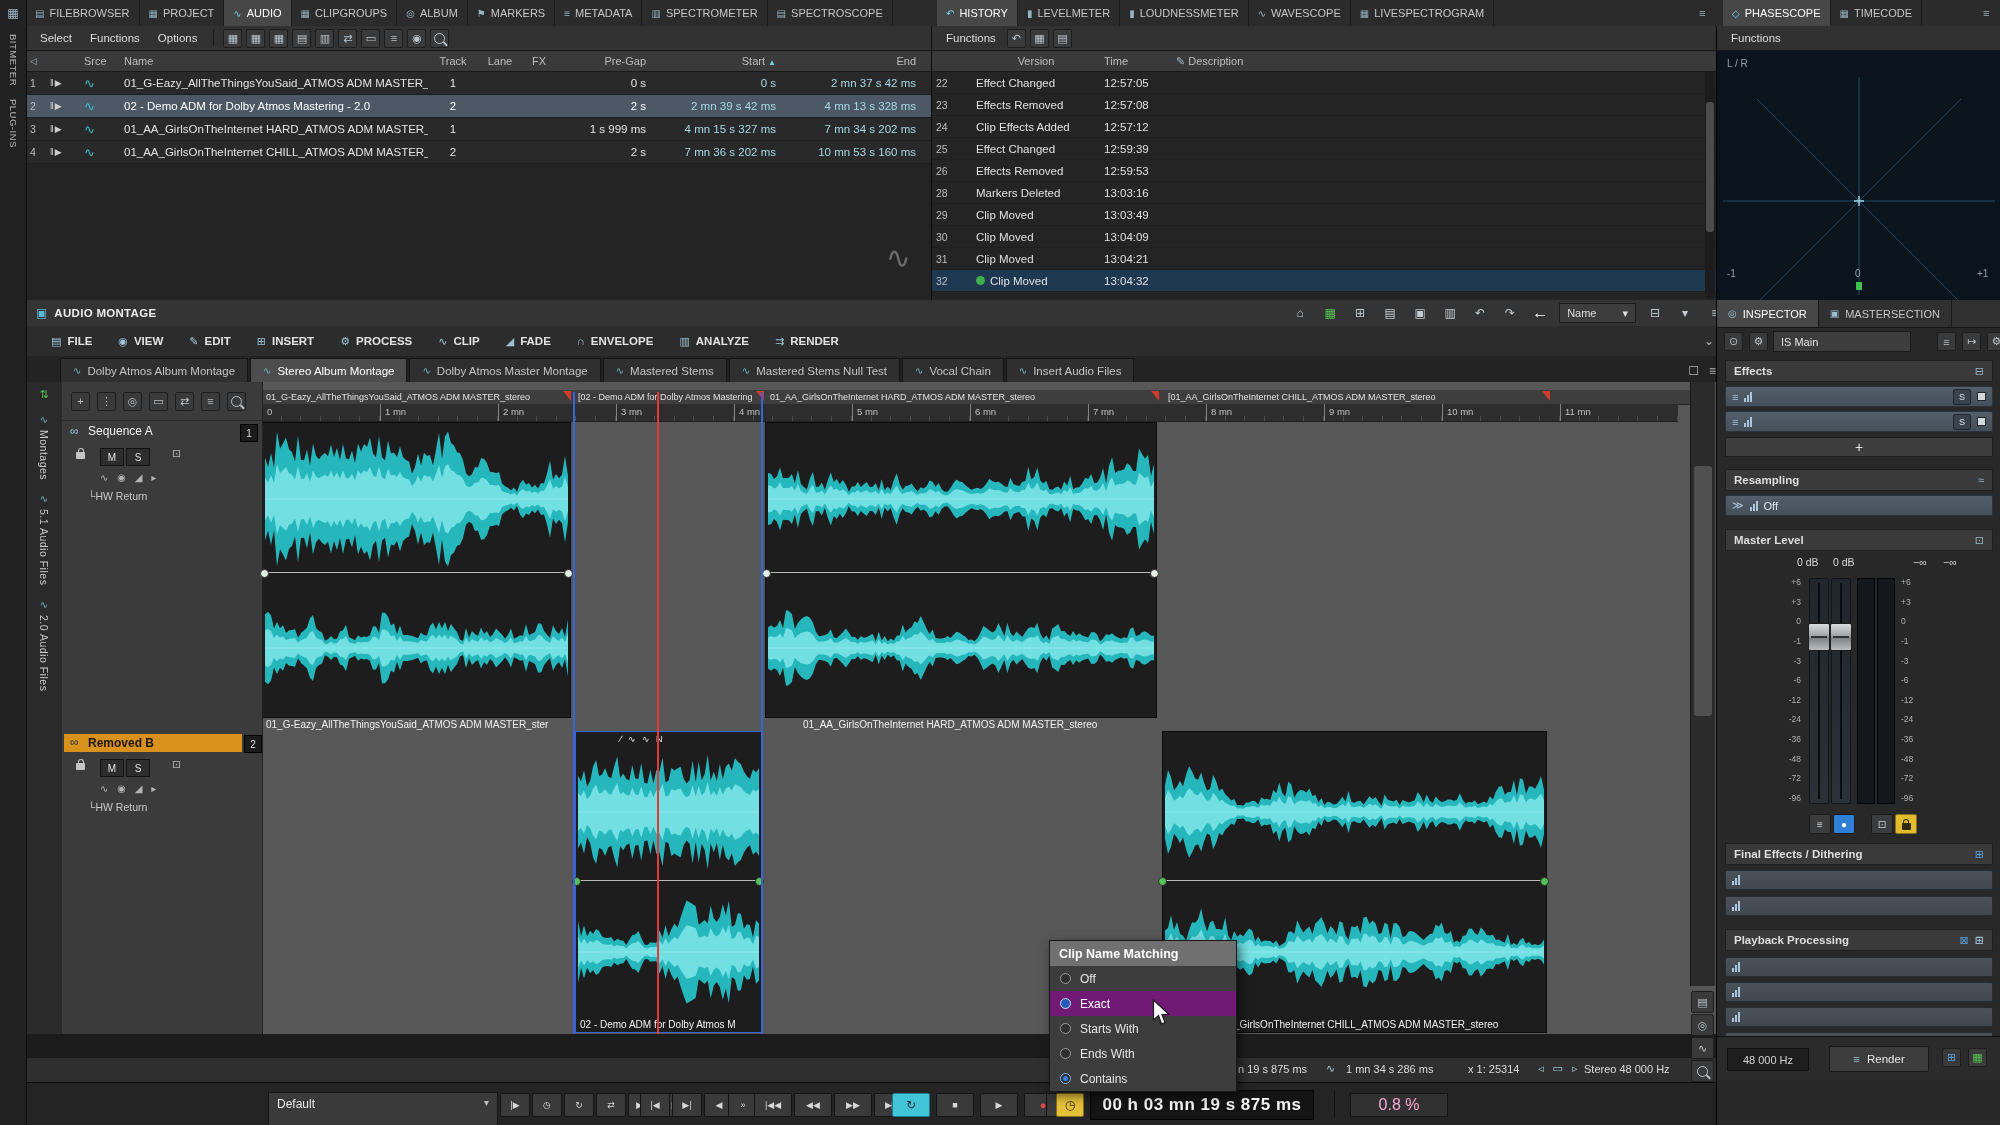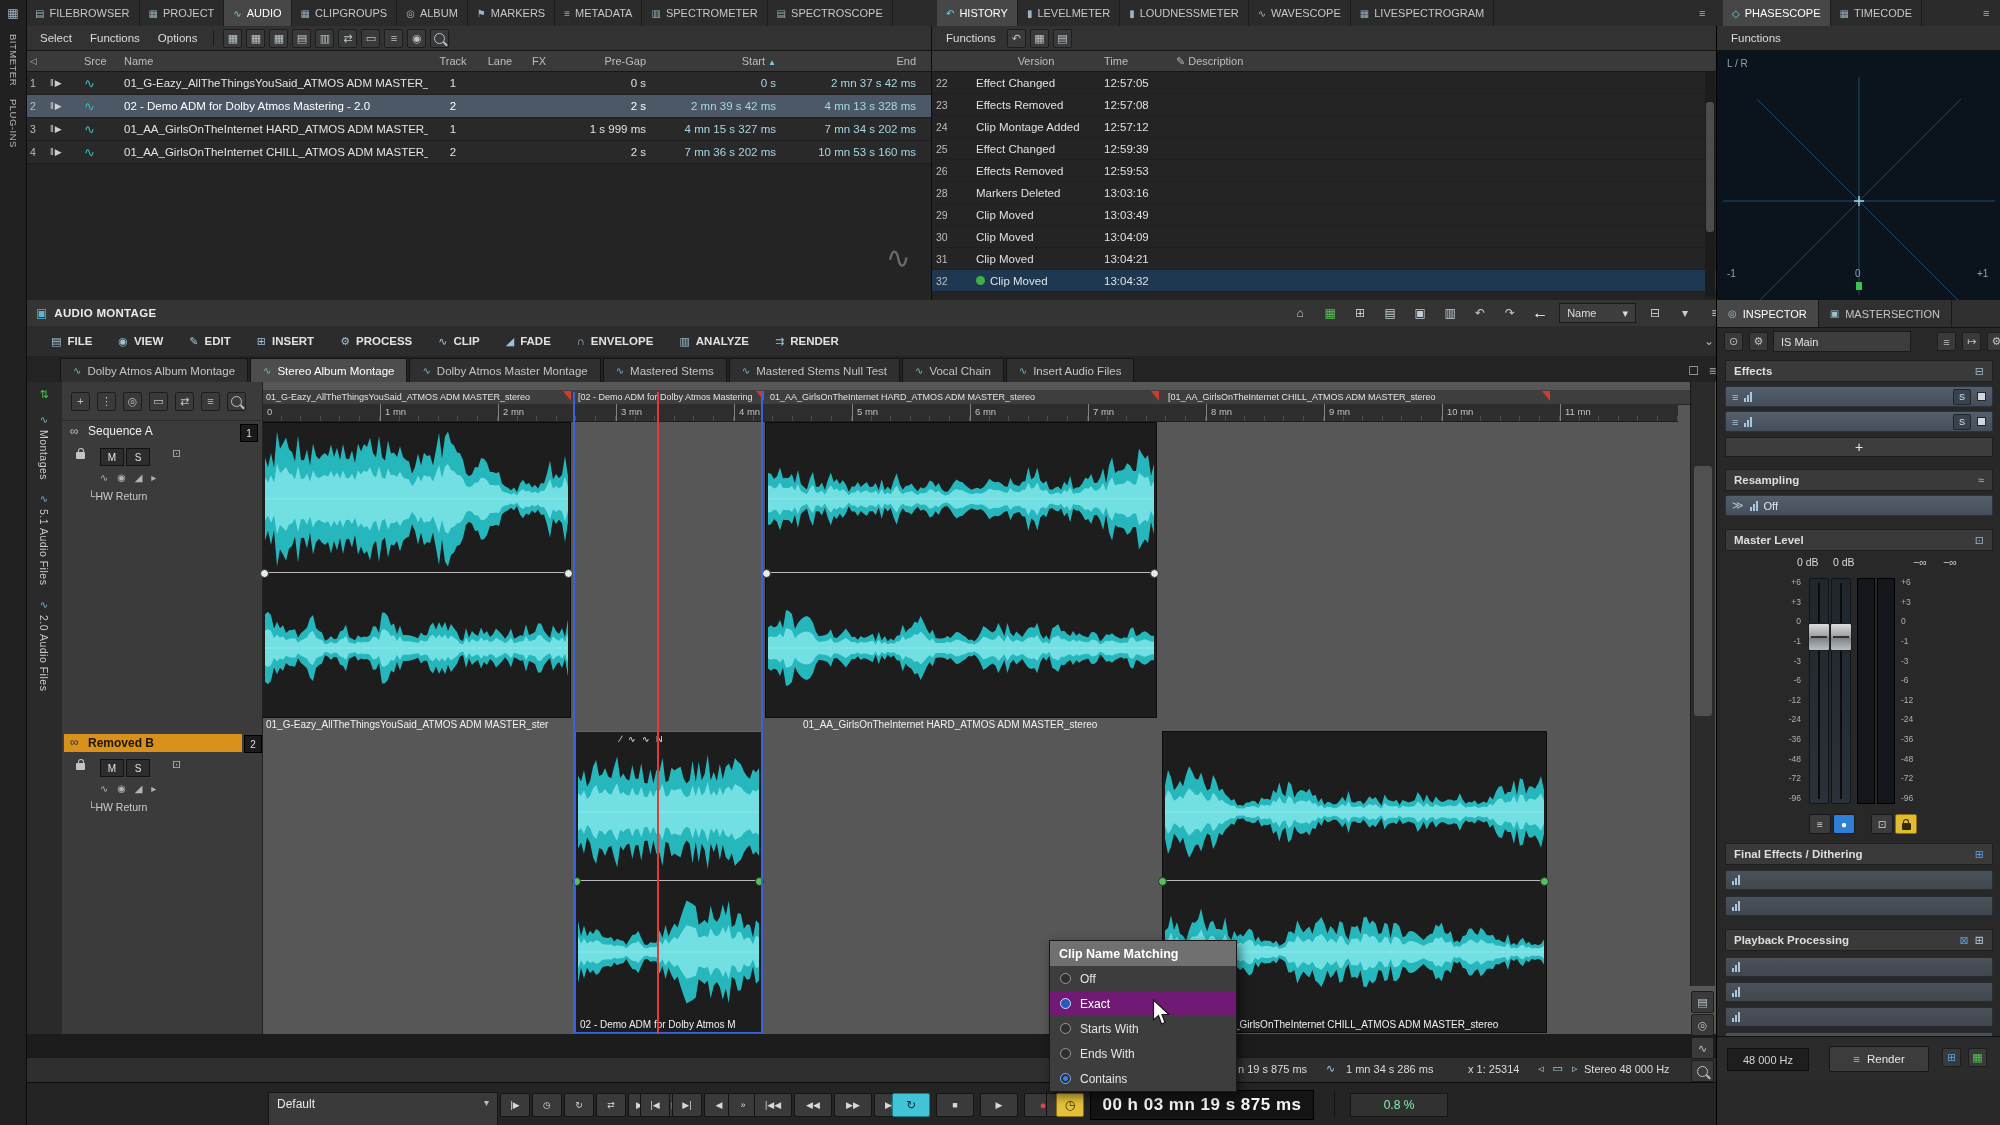--- a/index.html
+++ b/index.html
@@ -125,21 +125,21 @@
 
   
   #transport{left:26px;top:1082px;width:1690px;height:43px;background:#242424;border-top:1px solid #0b0b0b;z-index:2}
   #preset{position:absolute;left:242px;top:9px;width:212px;height:24px;background:#3a3a3a;border:1px solid #151515;display:flex;align-items:flex-start;padding:4px 8px;font-size:12px;color:#eaeaea}
   #preset .dd{margin-left:auto;color:#bbb;font-size:10px}
   .tgrp{position:absolute;top:10px;display:flex;gap:2px}
   .tbtn{height:22px;min-width:20px;background:#3a3a3a;border:1px solid #141414;color:#d8d8d8;font-size:9px;display:flex;align-items:center;justify-content:center;border-radius:2px;padding:0 4px;white-space:nowrap}
   .tbtn.loop{background:#41c3d8;color:#0d2b31;border-color:#1a7c8d;font-size:12px}
   .tbtn.rec{color:#e24747;font-size:11px}
   #ttime{position:absolute;left:1064px;top:7px;width:222px;height:28px;background:#141414;border:1px solid #000;display:flex;align-items:center;justify-content:center;font-size:17px;font-weight:bold;color:#f4f4f4;letter-spacing:.5px}
-  #tpct{position:absolute;left:1324px;top:10px;width:96px;height:22px;background:#313131;border:1px solid #151515;display:flex;align-items:center;justify-content:center;font-size:12px;color:#86efac}
+  #tpct{position:absolute;left:1324px;top:10px;width:96px;height:22px;background:#313131;border:1px solid #151515;display:flex;align-items:center;justify-content:center;font-size:16px;color:#f9a8d4}
   #tyellow{position:absolute;left:1030px;top:10px;width:26px;height:22px;background:#e5c13a;border:1px solid #8a6f14;border-radius:2px;color:#3a2f07;font-size:12px;display:flex;align-items:center;justify-content:center}
   .tsep{position:absolute;top:8px;width:1px;height:26px;background:#121212}
 
   
   #inspector{left:1716px;top:300px;width:284px;height:825px;background:#282828;border-left:1px solid #000}
   #itabs{position:absolute;left:0;top:0;width:284px;height:27px;background:#303030;border-bottom:1px solid #151515;display:flex}
   .itab{height:27px;display:flex;align-items:center;gap:6px;padding:0 11px;font-size:11px;color:#c6c6c6;border-right:1px solid #191919;white-space:nowrap}
   .itab.active{background:#474747;color:#fff}
   .itab .tico{font-size:10px;color:#9cc0d0}
   .ihead{position:absolute;left:8px;width:268px;height:22px;background:#3a3a3a;border:1px solid #1f1f1f;display:flex;align-items:center;padding:0 8px;font-size:11.5px;font-weight:bold;color:#dedede;box-sizing:border-box}
@@ -456,21 +456,21 @@
           <span class="cc flex">
             <span>Effects Removed</span>
           </span>
           <span class="cc">12:57:08</span>
           <span class="cc"></span>
         </div>
 
         <div class="hgrid hrow">
           <span class="cc" style="color:#bdbdbd;font-size:10.5px">24</span>
           <span class="cc flex">
-            <span>Clip Montage Added</span>
+            <span>Clip Effects Added</span>
           </span>
           <span class="cc">12:57:12</span>
           <span class="cc"></span>
         </div>
 
         <div class="hgrid hrow">
           <span class="cc" style="color:#bdbdbd;font-size:10.5px">25</span>
           <span class="cc flex">
             <span>Effect Changed</span>
           </span>

